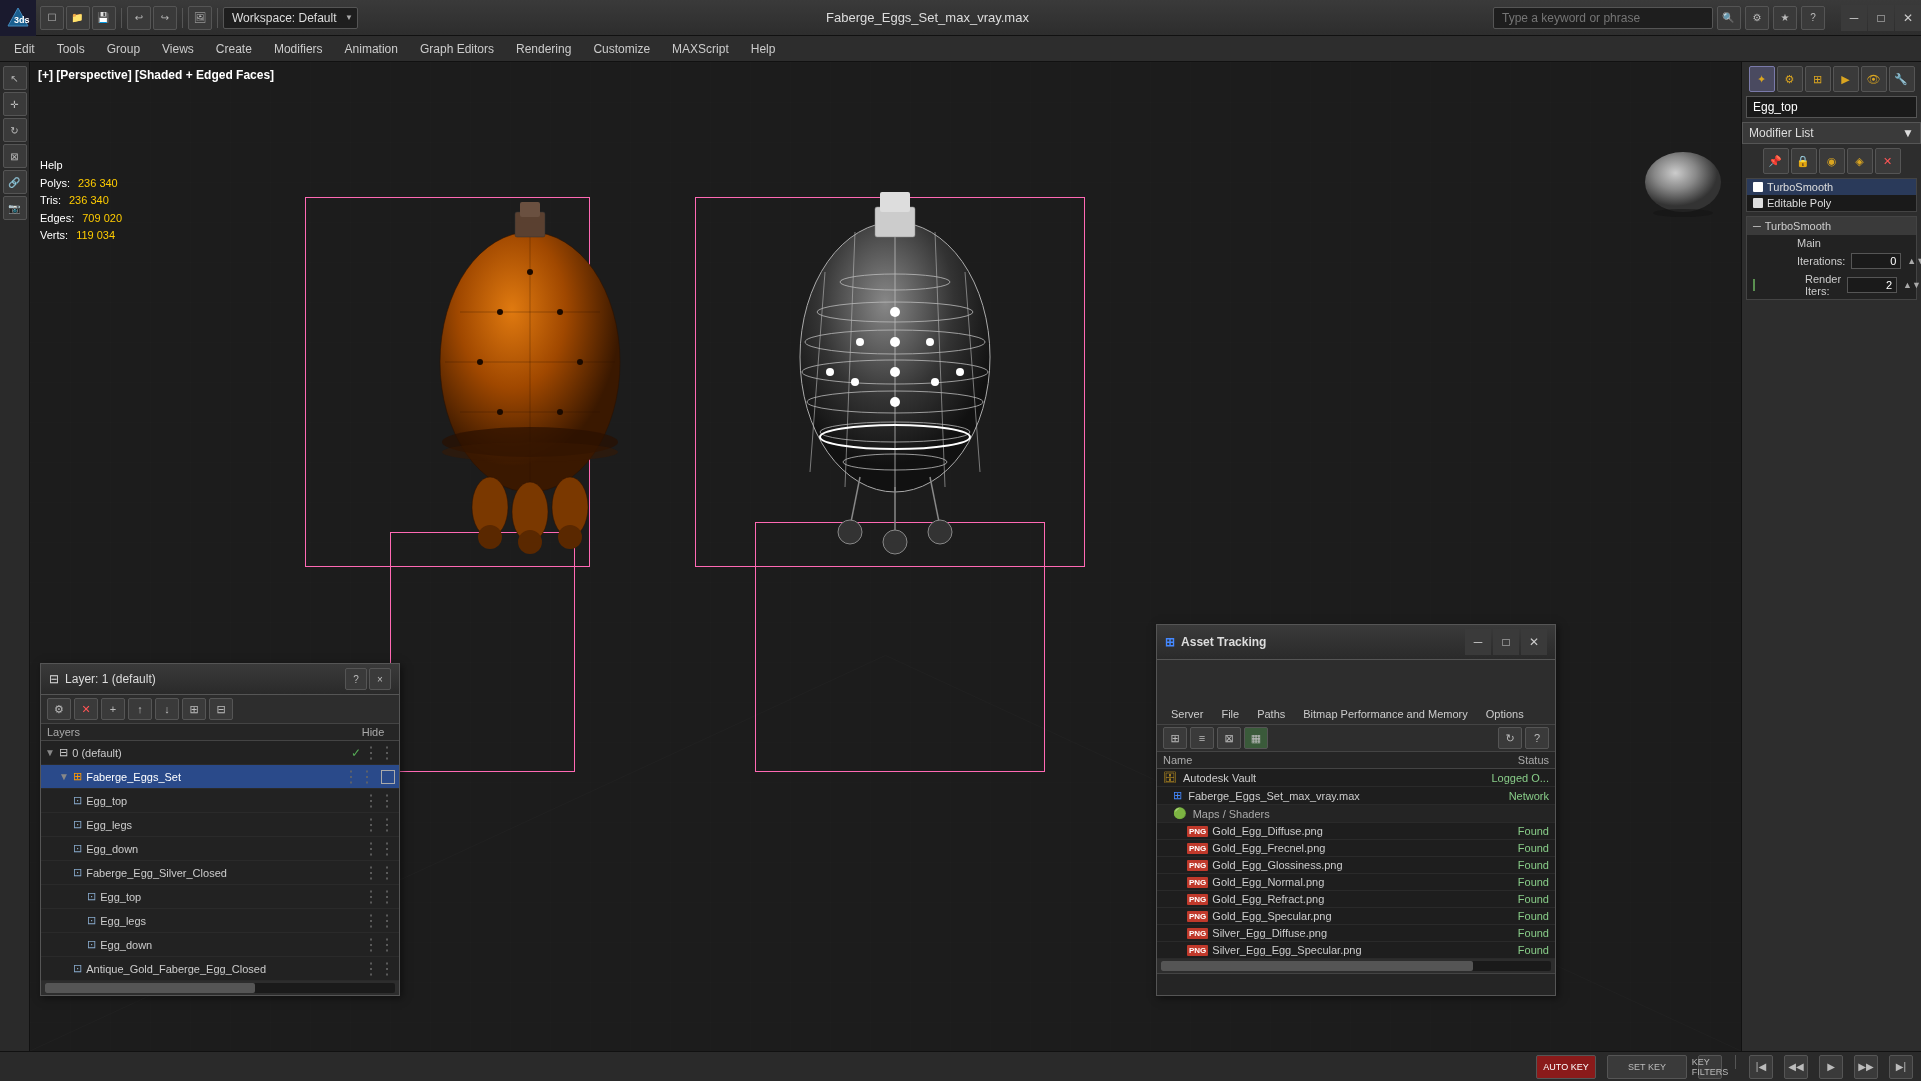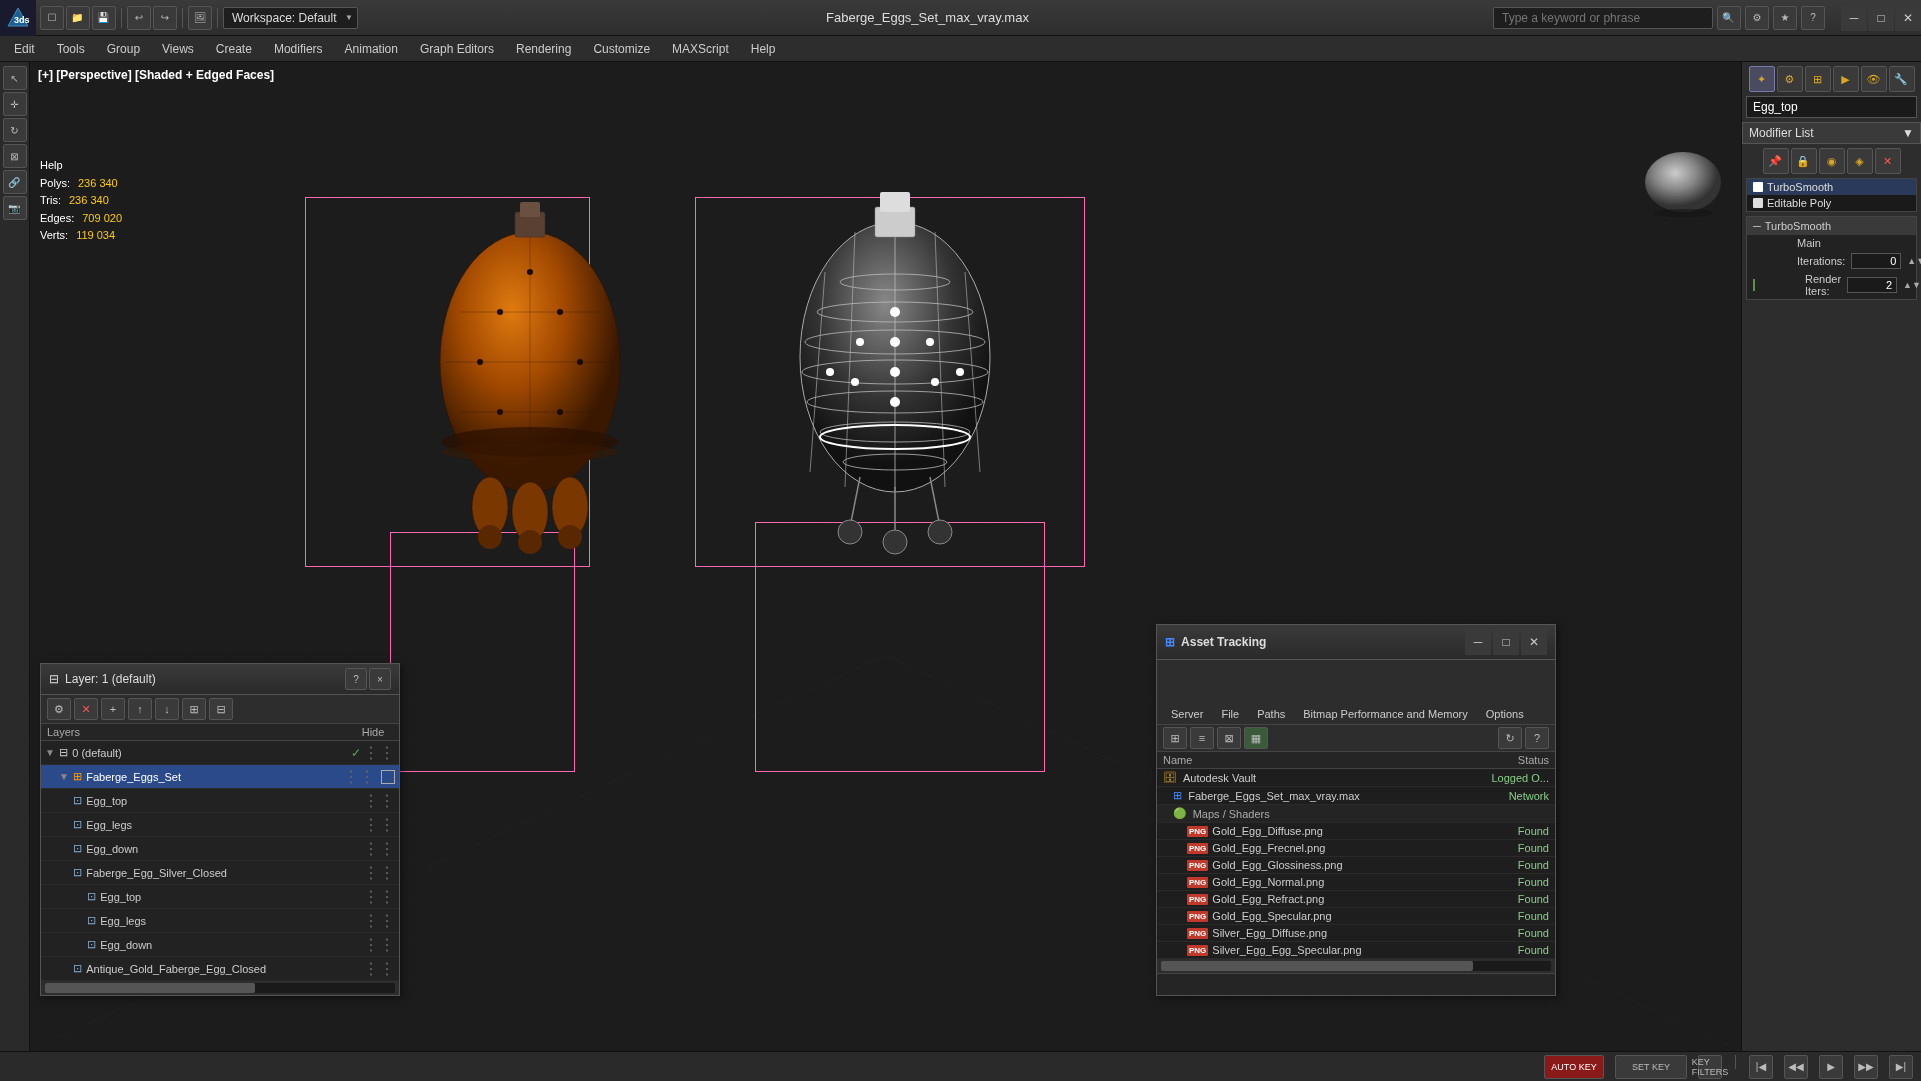--- a/index.html
+++ b/index.html
@@ -1037,21 +1037,21 @@
     </div>
   </div>
 
 </div>
 
 <div id="status-bar">
   <span></span>
   <div style="flex:1;"></div>
   <div style="display:flex;gap:11px;">
     <div class="toolbar-btn" style="background:#8a1a1a;color:#fff;width:60px;font-size:9px;">AUTO KEY</div>
-    <div class="toolbar-btn" style="width:72px;font-size:9px;">SET KEY</div>
+    <div class="toolbar-btn" style="width:80px;font-size:9px;">SET KEY</div>
     <div class="toolbar-btn" style="font-size:9px;">KEY FILTERS</div>
     <div class="sep-h"></div>
     <div class="toolbar-btn">|◀</div>
     <div class="toolbar-btn">◀◀</div>
     <div class="toolbar-btn">▶</div>
     <div class="toolbar-btn">▶▶</div>
     <div class="toolbar-btn">▶|</div>
   </div>
 </div>
 

